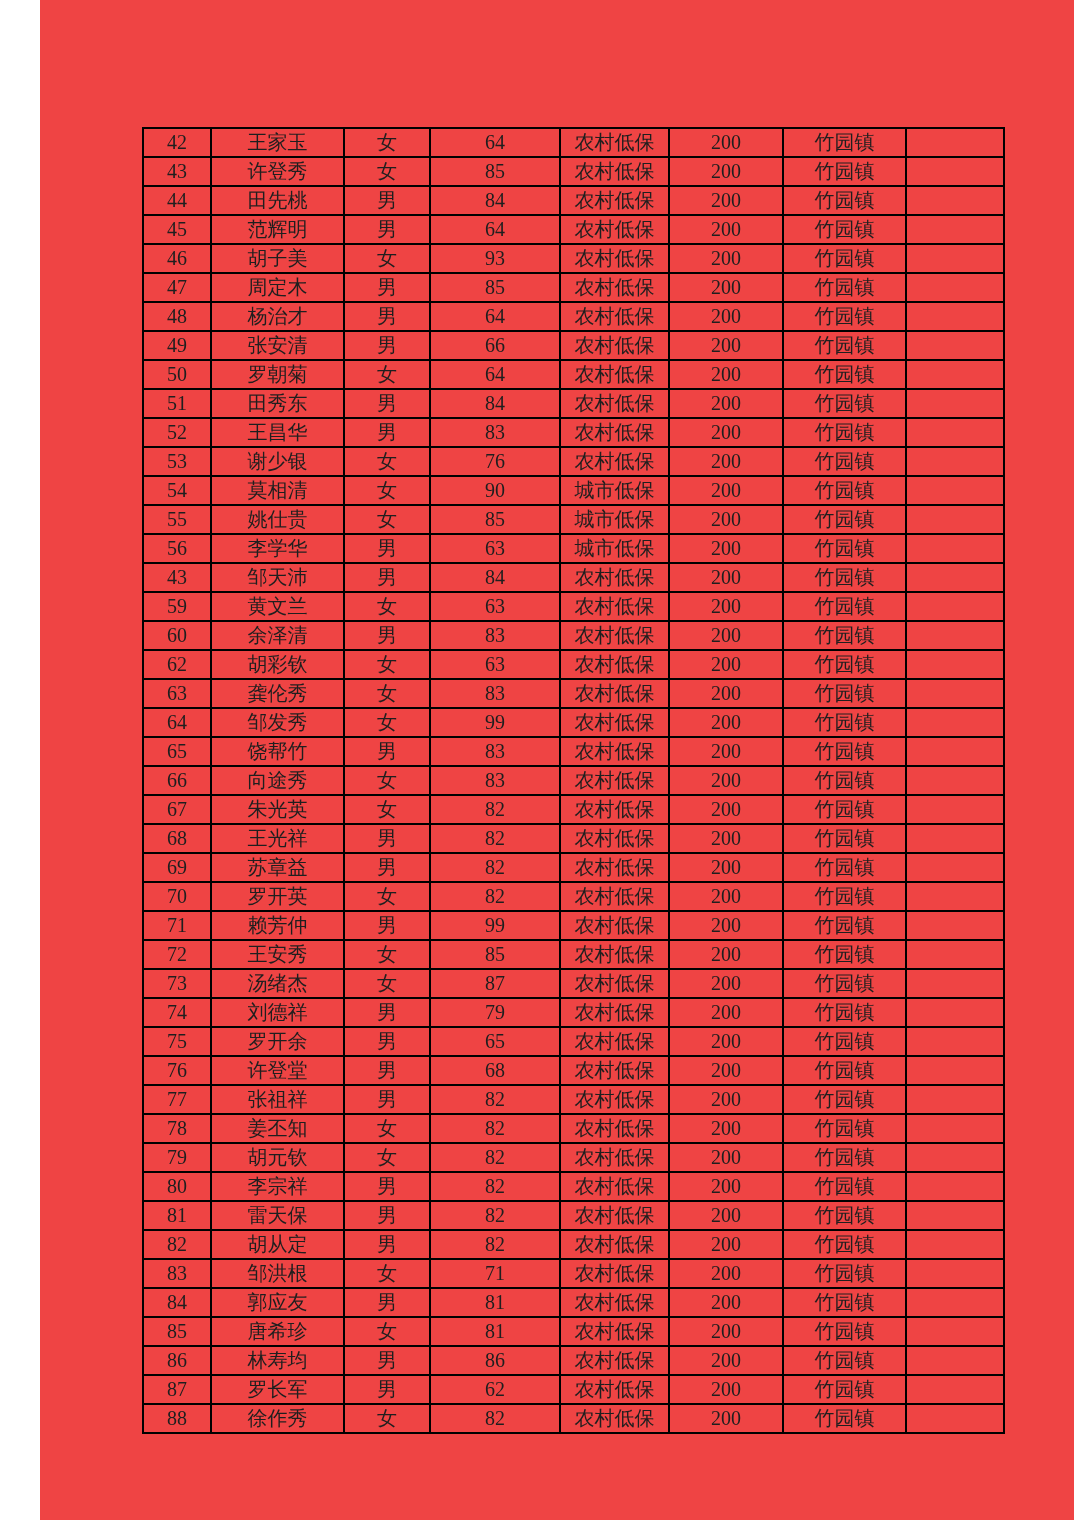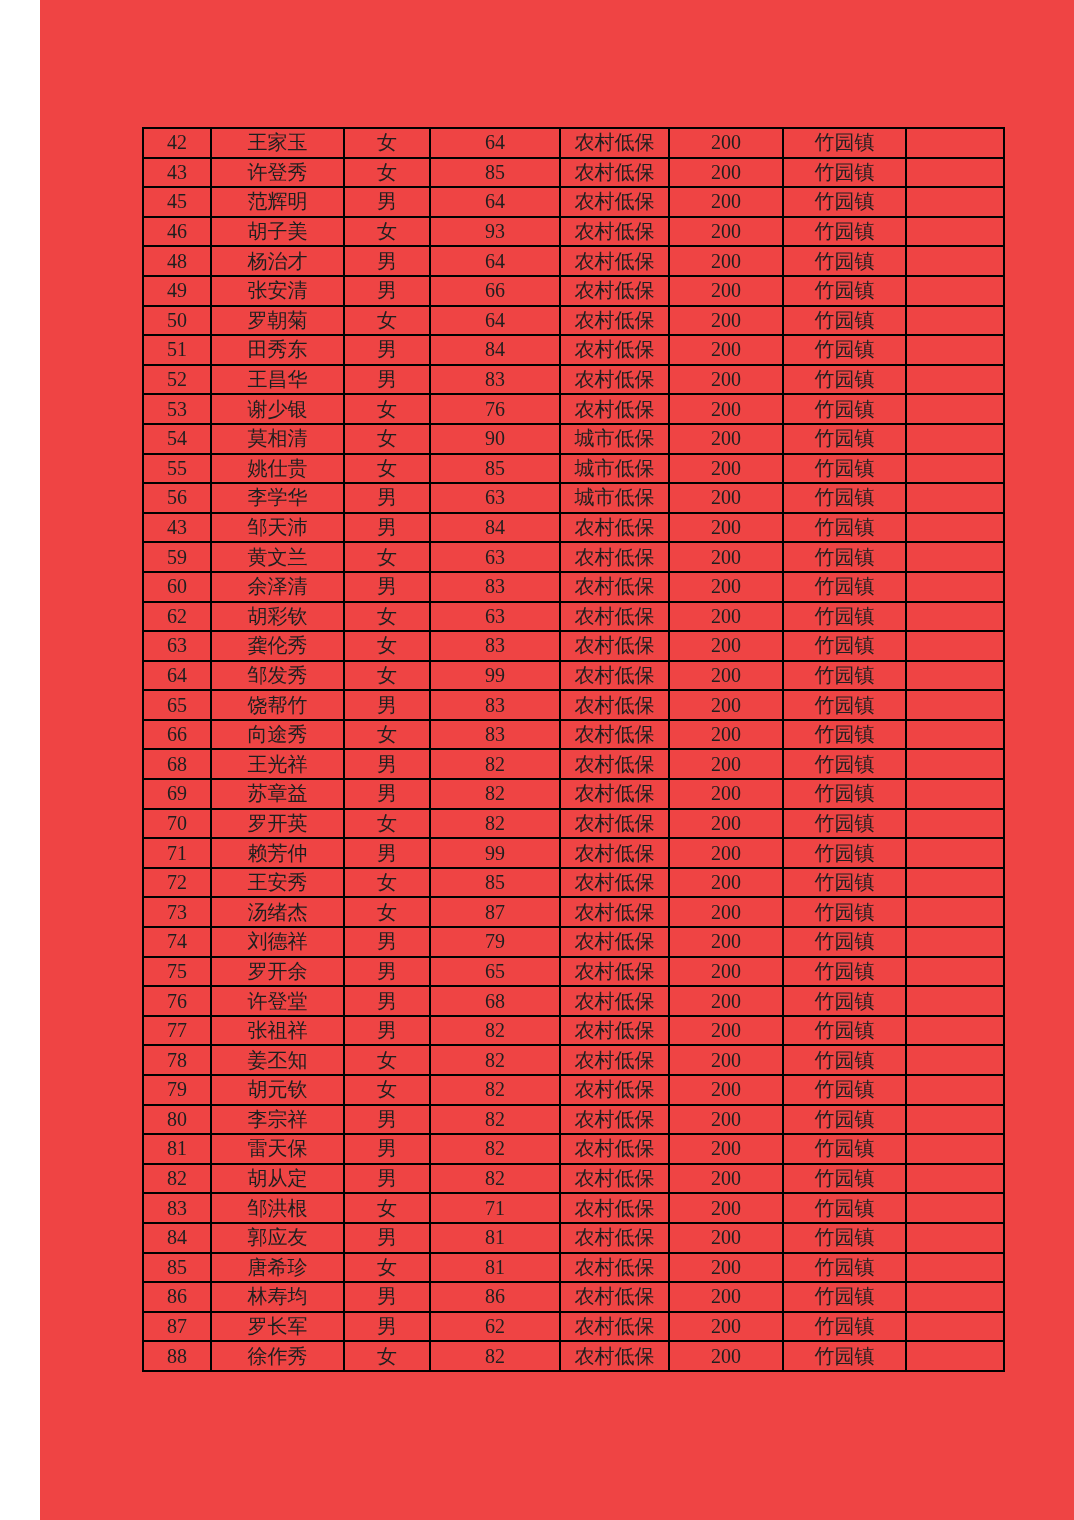--- a/index.html
+++ b/index.html
@@ -73,40 +73,60 @@
           <td>43</td>
           <td>许登秀</td>
           <td>女</td>
           <td>85</td>
           <td>农村低保</td>
           <td>200</td>
           <td>竹园镇</td>
           <td></td>
         </tr>
         <tr>
+          <td>44</td>
+          <td>田先桃</td>
+          <td>男</td>
+          <td>84</td>
+          <td>农村低保</td>
+          <td>200</td>
+          <td>竹园镇</td>
+          <td></td>
+        </tr>
+        <tr>
           <td>45</td>
           <td>范辉明</td>
           <td>男</td>
           <td>64</td>
           <td>农村低保</td>
           <td>200</td>
           <td>竹园镇</td>
           <td></td>
         </tr>
         <tr>
           <td>46</td>
           <td>胡子美</td>
           <td>女</td>
           <td>93</td>
           <td>农村低保</td>
           <td>200</td>
           <td>竹园镇</td>
           <td></td>
         </tr>
         <tr>
+          <td>47</td>
+          <td>周定木</td>
+          <td>男</td>
+          <td>85</td>
+          <td>农村低保</td>
+          <td>200</td>
+          <td>竹园镇</td>
+          <td></td>
+        </tr>
+        <tr>
           <td>48</td>
           <td>杨治才</td>
           <td>男</td>
           <td>64</td>
           <td>农村低保</td>
           <td>200</td>
           <td>竹园镇</td>
           <td></td>
         </tr>
         <tr>
@@ -257,20 +277,30 @@
           <td>农村低保</td>
           <td>200</td>
           <td>竹园镇</td>
           <td></td>
         </tr>
         <tr>
           <td>66</td>
           <td>向途秀</td>
           <td>女</td>
           <td>83</td>
+          <td>农村低保</td>
+          <td>200</td>
+          <td>竹园镇</td>
+          <td></td>
+        </tr>
+        <tr>
+          <td>67</td>
+          <td>朱光英</td>
+          <td>女</td>
+          <td>82</td>
           <td>农村低保</td>
           <td>200</td>
           <td>竹园镇</td>
           <td></td>
         </tr>
         <tr>
           <td>68</td>
           <td>王光祥</td>
           <td>男</td>
           <td>82</td>

